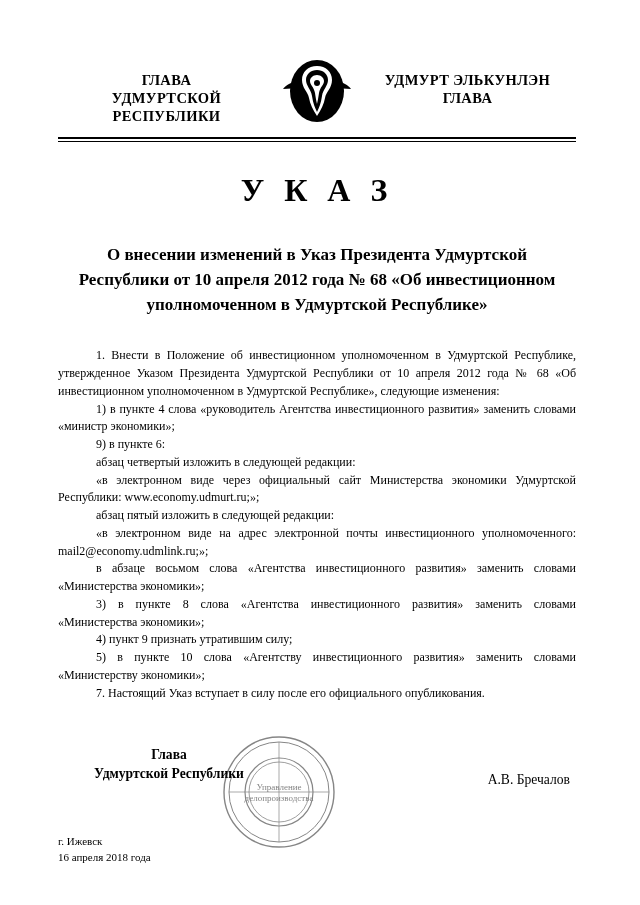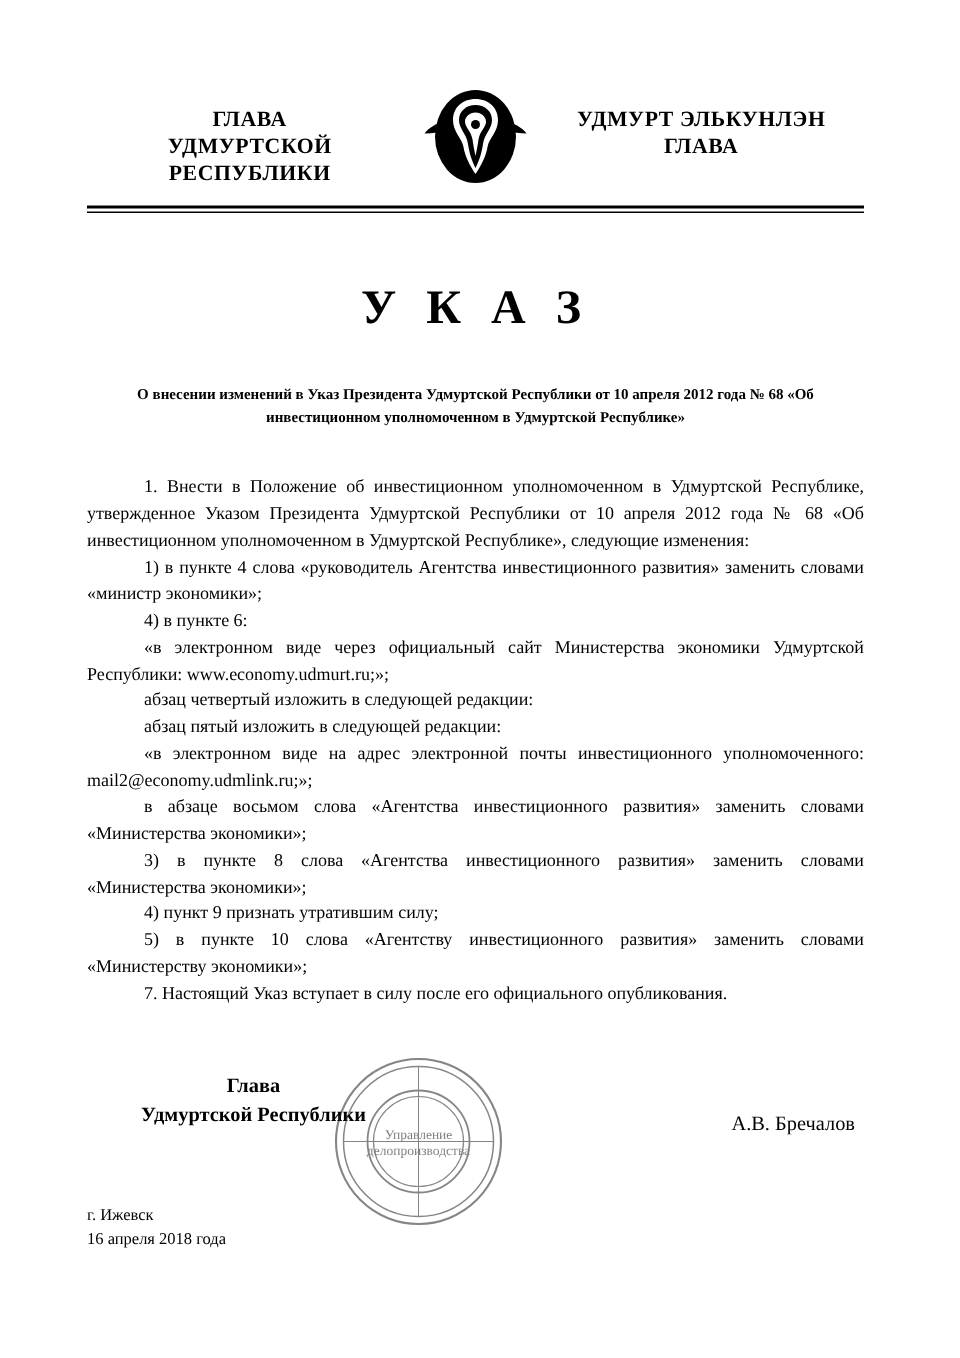--- a/index.html
+++ b/index.html
@@ -62,28 +62,28 @@
     background: #000;
     margin-top: 2px;
   }
 
   
   .doc-title {
     text-align: center;
     font-weight: bold;
     font-size: 32px;
     letter-spacing: 6px;
-    margin-top: 44px;
+    margin-top: 30px;
   }
 
   .subtitle {
     margin-top: 34px;
     text-align: center;
     font-weight: bold;
-    font-size: 10px;
+    font-size: 17px;
     line-height: 1.45;
     padding: 0 14px;
   }
 
   
   .body {
     margin-top: 30px;
     font-size: 12px;
     line-height: 1.48;
     text-align: justify;
@@ -169,23 +169,23 @@
     <div class="rule-thin"></div>
   </div>
 
   <div class="doc-title">У К А З</div>
 
   <div class="subtitle">О внесении изменений в Указ Президента Удмуртской Республики от 10 апреля 2012 года № 68 «Об инвестиционном уполномоченном в Удмуртской Республике»</div>
 
   <div class="body">
     <p>1. Внести в Положение об инвестиционном уполномоченном в Удмуртской Республике, утвержденное Указом Президента Удмуртской Республики от 10 апреля 2012 года № 68 «Об инвестиционном уполномоченном в Удмуртской Республике», следующие изменения:</p>
     <p>1) в пункте 4 слова «руководитель Агентства инвестиционного развития» заменить словами «министр экономики»;</p>
-    <p>4) в пункте 6:</p>
+    <p>9) в пункте 6:</p>
+    <p>абзац четвертый изложить в следующей редакции:</p>
     <p>«в электронном виде через официальный сайт Министерства экономики Удмуртской Республики: www.economy.udmurt.ru;»;</p>
-    <p>абзац четвертый изложить в следующей редакции:</p>
     <p>абзац пятый изложить в следующей редакции:</p>
     <p>«в электронном виде на адрес электронной почты инвестиционного уполномоченного: mail2@economy.udmlink.ru;»;</p>
     <p>в абзаце восьмом слова «Агентства инвестиционного развития» заменить словами «Министерства экономики»;</p>
     <p>3) в пункте 8 слова «Агентства инвестиционного развития» заменить словами «Министерства экономики»;</p>
     <p>4) пункт 9 признать утратившим силу;</p>
     <p>5) в пункте 10 слова «Агентству инвестиционного развития» заменить словами «Министерству экономики»;</p>
     <p>7. Настоящий Указ вступает в силу после его официального опубликования.</p>
   </div>
 
   <div class="sign-row">

